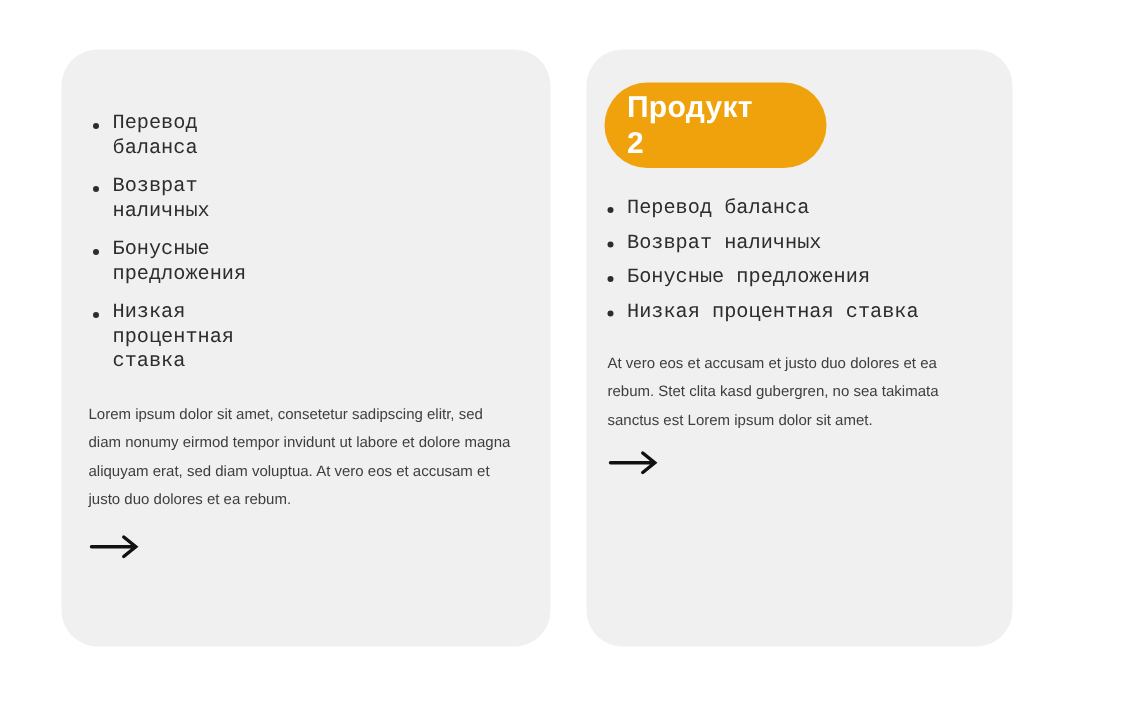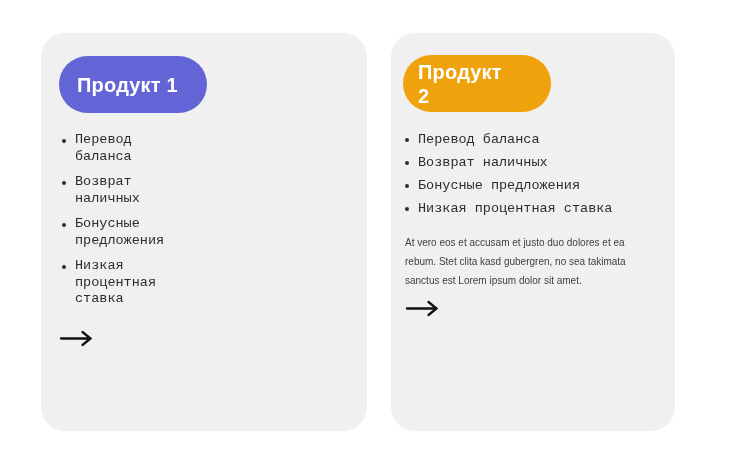--- a/index.html
+++ b/index.html
@@ -92,29 +92,27 @@
   }
   .card--two .arrow-link { margin-left: 2px; margin-top: 10px; }
   .arrow-link svg { display: block; }
 </style>
 </head>
 <body>
 
 <div class="page">
 
   <section class="card card--one">
-    <div class="badge badge--purple">
-      <span class="badge-text">Продукт 1</span>
-    </div>
     <ul class="features">
       <li>Перевод баланса</li>
       <li>Возврат наличных</li>
       <li>Бонусные предложения</li>
       <li>Низкая процентная ставка</li>
     </ul>
+    <p class="body-text">Lorem ipsum dolor sit amet, consetetur sadipscing elitr, sed diam nonumy eirmod tempor invidunt ut labore et dolore magna aliquyam erat, sed diam voluptua. At vero eos et accusam et justo duo dolores et ea rebum.</p>
     <a class="arrow-link">
       <svg width="36" height="17" viewBox="0 0 36 17">
         <path d="M2 8.5 H31 M23.5 2 L31.5 8.5 L23.5 15" fill="none" stroke="#111111" stroke-width="2.3" stroke-linecap="round" stroke-linejoin="miter"></path>
       </svg>
     </a>
   </section>
 
   <section class="card card--two">
     <div class="badge badge--orange">
       <span class="badge-text">Продукт 2</span>

